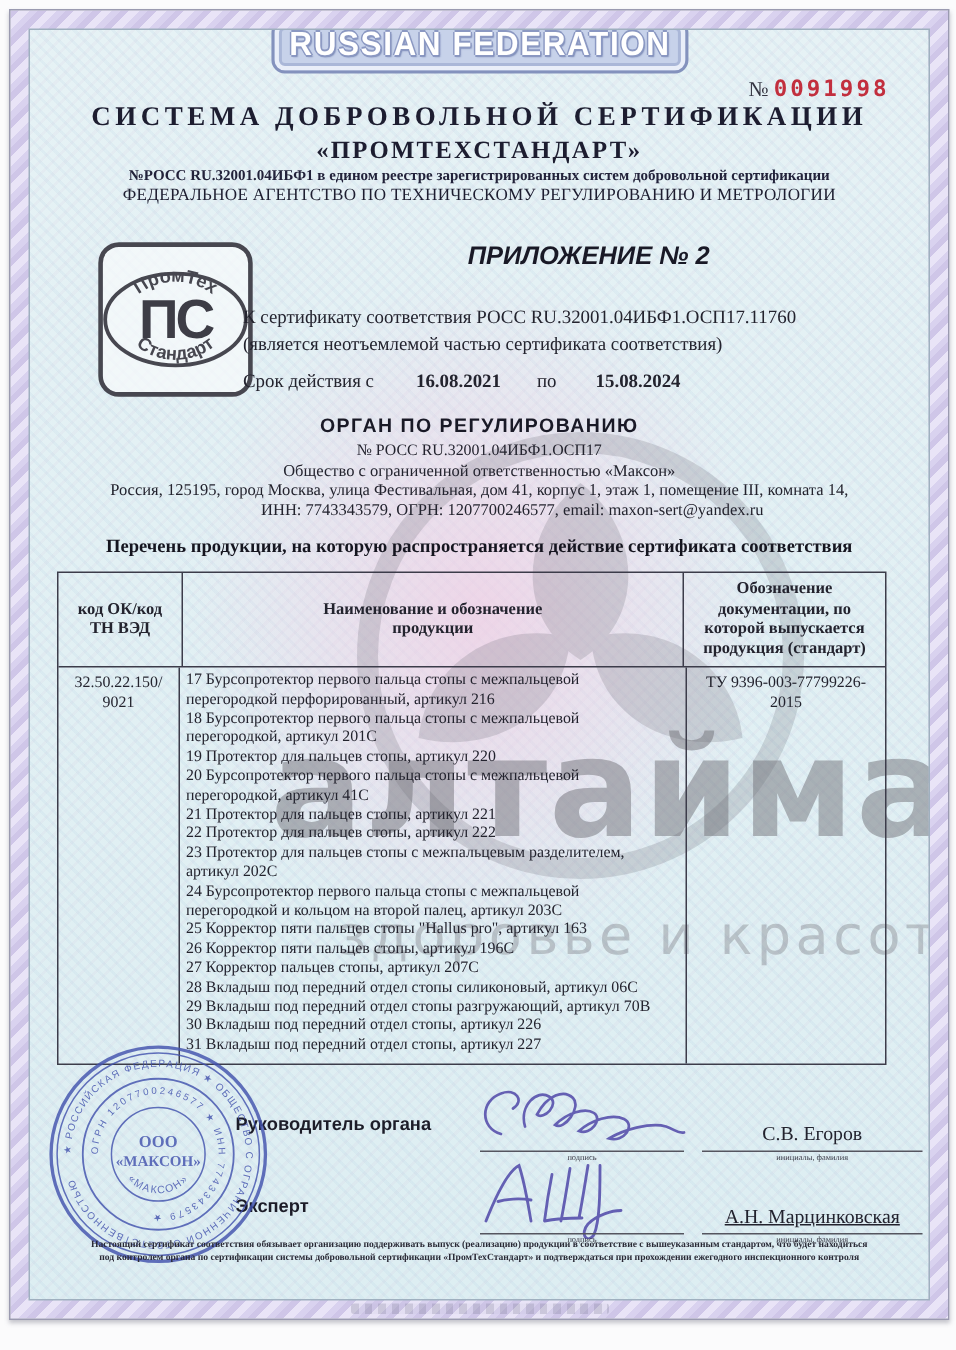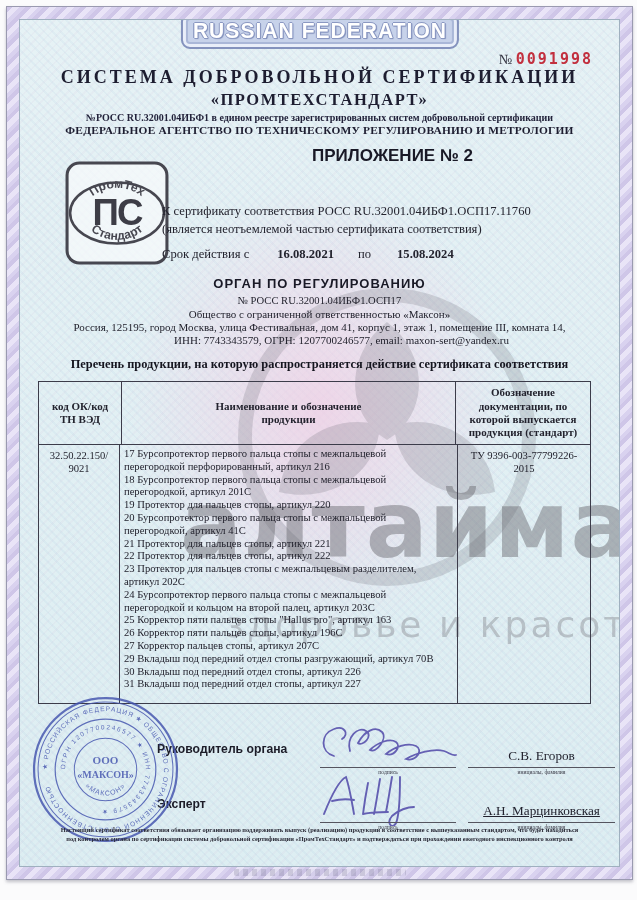--- a/index.html
+++ b/index.html
@@ -35,27 +35,27 @@
   .badge span{font-family:"Liberation Sans","DejaVu Sans",sans-serif;font-weight:bold;
          font-size:20px;letter-spacing:1px;color:#fff;
          text-shadow:-1px 0 #8b98c2,1px 0 #8b98c2,0 -1px #8b98c2,0 1px #8b98c2,1px 1px 1px #7786b3;
          display:inline-block;transform:scale(1.05,1.12);}
   .cert-no{top:30px;right:26px;font-size:14px;color:#333340;}
   .cert-no .digits{font-family:"DejaVu Sans Mono","Liberation Mono",monospace;
          font-weight:bold;color:#c22f3e;letter-spacing:2px;font-size:15px;}
   .t1{top:47px;font-weight:bold;font-size:18px;letter-spacing:3px;color:#1d1d30;}
   .t2{top:70px;font-weight:bold;font-size:16.5px;letter-spacing:1.5px;color:#1d1d30;}
   .t3{top:92px;font-weight:bold;font-size:10px;color:#22223a;}
-  .t4{top:104px;font-weight:bold;font-size:11.4px;letter-spacing:.2px;color:#1d1d30;}
+  .t4{top:104px;font-weight:normal;font-size:11.4px;letter-spacing:.2px;color:#1d1d30;}
 
   .logo{left:44px;top:140px;}
 
-  .annex{top:126px;left:150px;width:445px;text-align:center;
+  .annex{top:141px;left:150px;width:445px;text-align:center;
          font-family:"Liberation Sans","DejaVu Sans",sans-serif;
-         font-weight:bold;font-size:17px;color:#191926;}
+         font-weight:bold;font-size:17px;color:#191926;font-style:italic;}
   .ref1{top:184px;left:142px;font-size:12.6px;}
   .ref2{top:202px;left:142px;font-size:12.6px;}
   .validity{top:227px;left:142px;font-size:12.6px;}
   .validity .gap1{margin-left:28px;font-weight:bold;}
   .validity .gap2{margin-left:24px;}
   .validity .gap3{margin-left:26px;font-weight:bold;}
 
   .org-h{top:256px;font-family:"Liberation Sans","DejaVu Sans",sans-serif;
          font-weight:bold;font-size:13px;letter-spacing:1px;color:#191926;}
   .org-n{top:275px;font-size:10.6px;}
@@ -186,20 +186,21 @@
             <div class="product-line">18 Бурсопротектор первого пальца стопы с межпальцевой перегородкой, артикул 201С</div>
             <div class="product-line">19 Протектор для пальцев стопы, артикул 220</div>
             <div class="product-line">20 Бурсопротектор первого пальца стопы с межпальцевой перегородкой, артикул 41С</div>
             <div class="product-line">21 Протектор для пальцев стопы, артикул 221</div>
             <div class="product-line">22 Протектор для пальцев стопы, артикул 222</div>
             <div class="product-line">23 Протектор для пальцев стопы с межпальцевым разделителем, артикул 202С</div>
             <div class="product-line">24 Бурсопротектор первого пальца стопы с межпальцевой перегородкой и кольцом на второй палец,  артикул 203С</div>
             <div class="product-line">25 Корректор пяти пальцев стопы "Hallus pro", артикул 163</div>
             <div class="product-line">26 Корректор пяти пальцев стопы, артикул 196С</div>
             <div class="product-line">27 Корректор пальцев стопы, артикул 207С</div>
+            <div class="product-line">28 Вкладыш под передний отдел стопы силиконовый, артикул 06С</div>
             <div class="product-line">29 Вкладыш под передний отдел стопы разгружающий, артикул 70В</div>
             <div class="product-line">30 Вкладыш под передний отдел стопы, артикул 226</div>
             <div class="product-line">31 Вкладыш под передний отдел стопы, артикул 227</div>
           </div>
         <div class="c3 bcell std">ТУ 9396-003-77799226-
 2015</div>
       </div>
     </div>
 
     <div class="abs role1">Руководитель органа</div>

